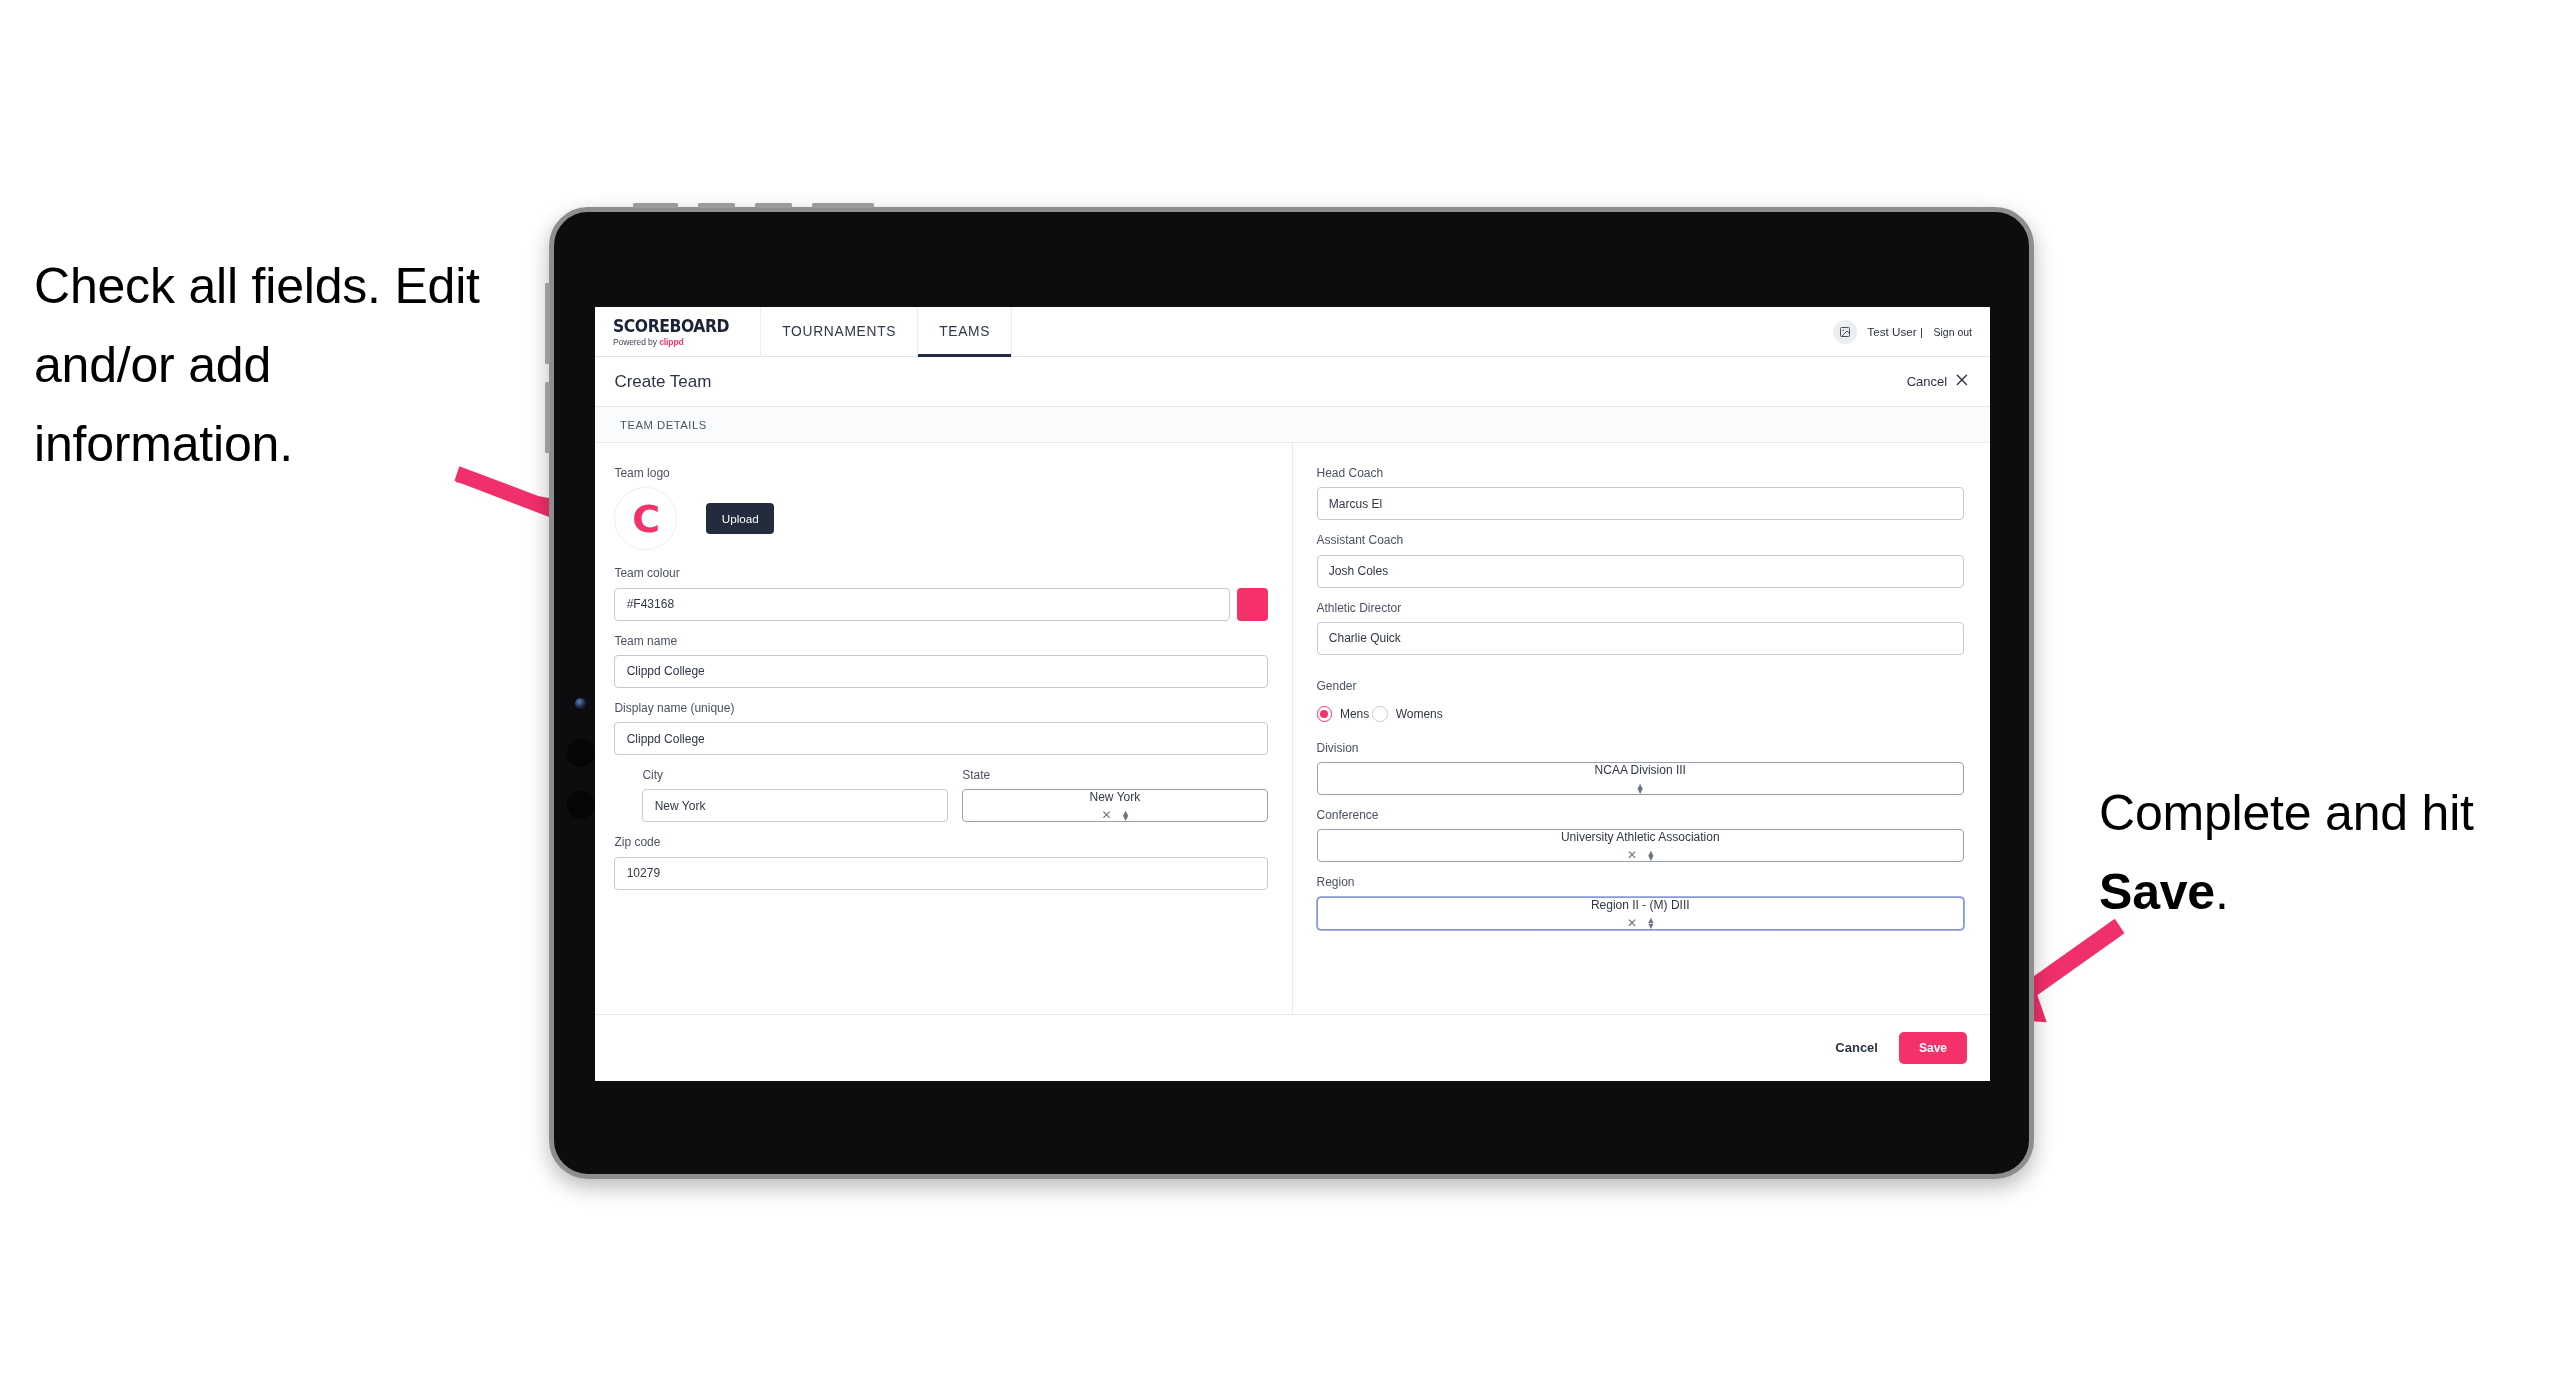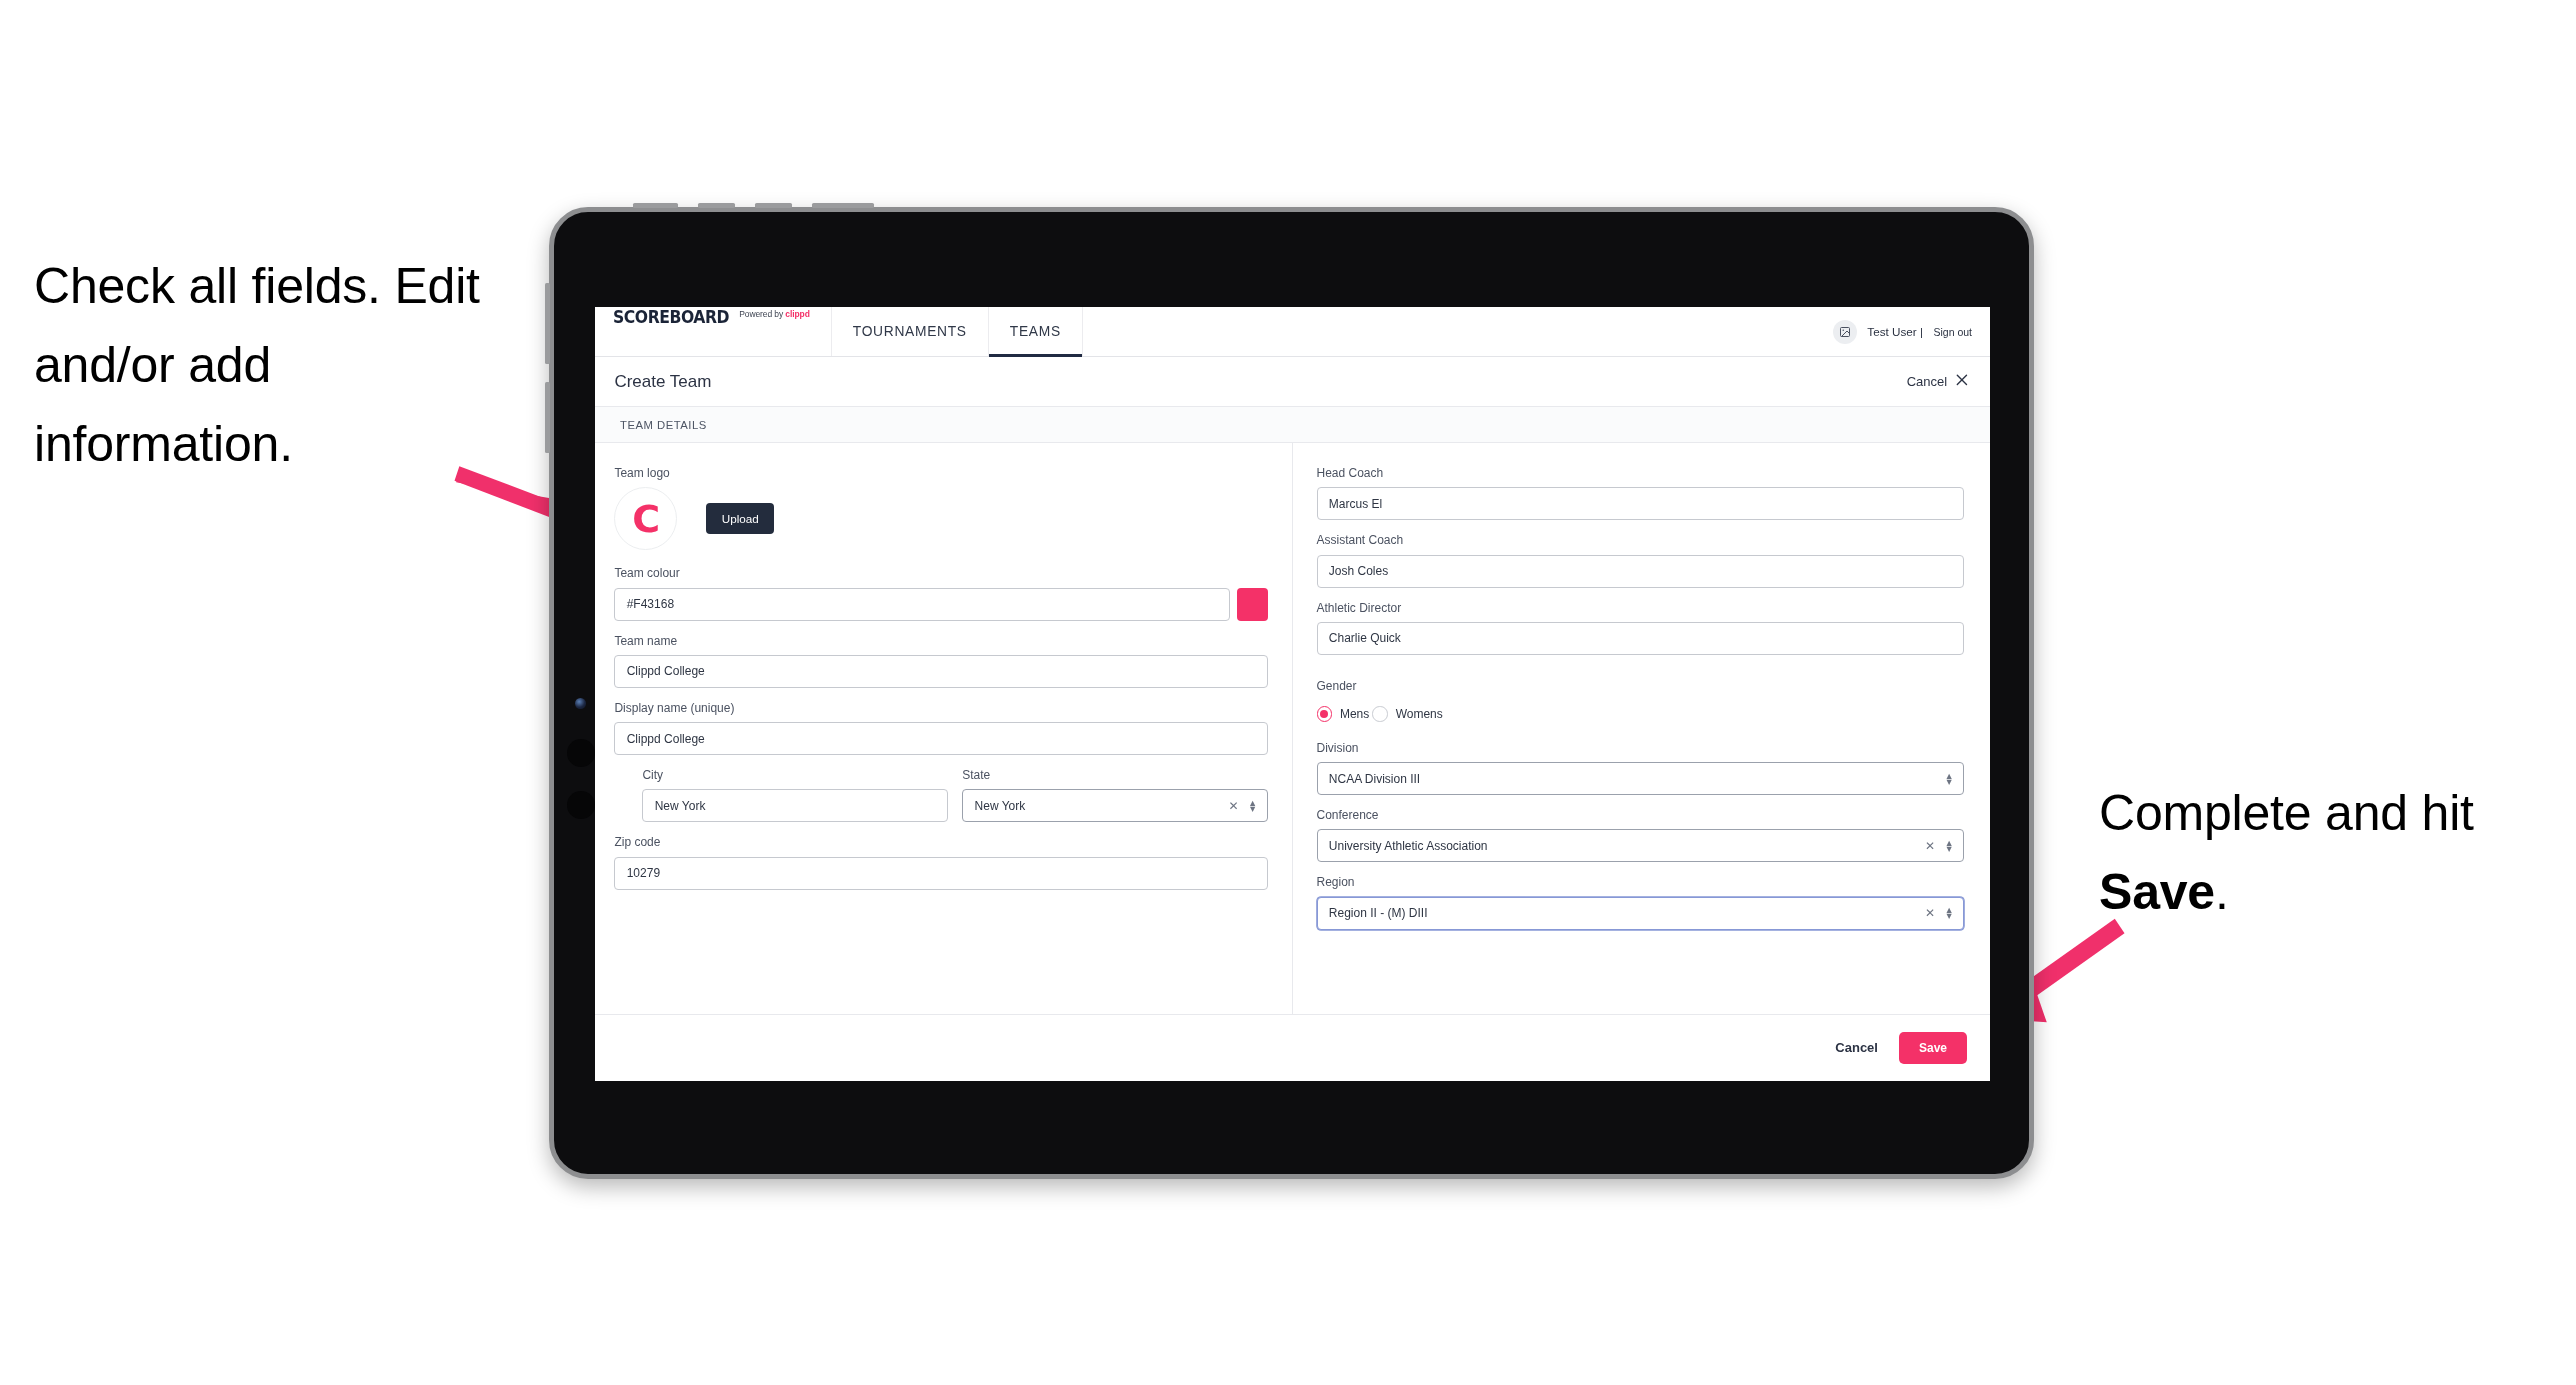--- a/index.html
+++ b/index.html
@@ -66,21 +66,21 @@
   }
 
   
   #navbar {
     position: relative; height: 50px;
     background: #fff;
     border-bottom: 0.8px solid #e3e4e8;
     display: flex; align-items: stretch;
   }
   #brand {
-    display: flex; flex-direction: row; justify-content: center;
+    display: flex; flex-direction: column; justify-content: center;
     padding: 0 21px 0 18px;
     border-right: 0.8px solid #ececef;
   }
   #brand-title {
     font-family: "DejaVu Sans", sans-serif;
     font-weight: 700; font-size: 17px; letter-spacing: -0.5px;
     color: #1b2437;
     transform: scaleX(0.92); transform-origin: left center;
   }
   #brand-sub {
@@ -142,21 +142,21 @@
 
   .field { margin-bottom: 13px; }
   .flabel {
     font-size: 12px; color: #4b5261; margin-bottom: 7.3px; display: block;
   }
   .fcontrol {
     height: 33px; border: 0.8px solid #c6c9cf; border-radius: 4px;
     background: #fff; display: flex; align-items: center;
     padding: 0 11.3px; font-size: 12px; color: #2f3644; width: 100%;
   }
-  .fcontrol.select { border-color: #9ba1ac; justify-content: space-between; }
+  .fcontrol.select { border-color: #9ba1ac; justify-content: space-between; flex-direction: column; }
   .fcontrol.focused { border-color: #8798d6; box-shadow: 0 0 0 0.8px #8798d6; }
   .ctl-adorn { display: flex; align-items: center; gap: 11.3px; color: #6d7482; }
   .adorn-x { font-size: 12px; line-height: 1; }
   .adorn-caret { display: flex; flex-direction: column; line-height: 0.55; font-size: 10.5px; }
 
   
   #logo-row { display: flex; align-items: center; gap: 29px; margin-bottom: 16px; }
   #logo-circle {
     width: 63px; height: 63px; border-radius: 50%;
     border: 1.2px solid #eceef0; background: #fff;

